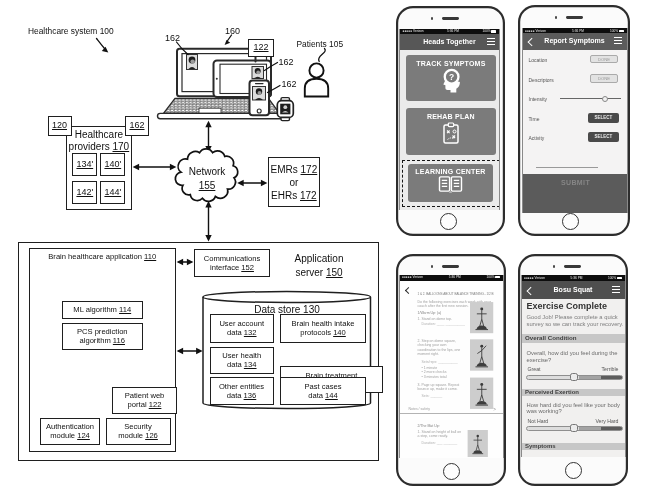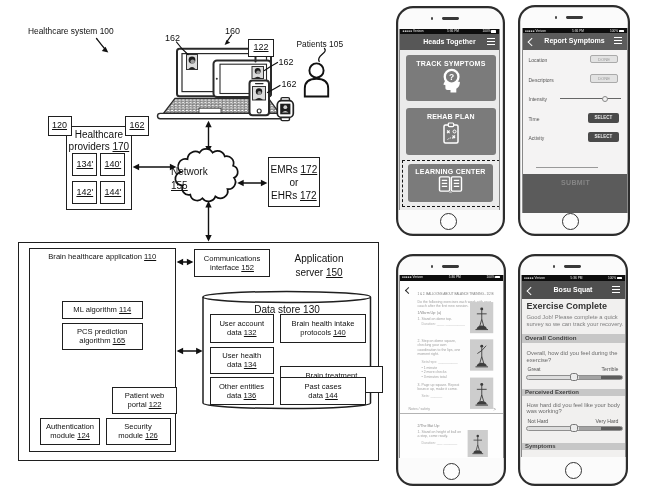--- a/index.html
+++ b/index.html
@@ -201,41 +201,41 @@
     </div>
 
 <div class="box t9" style="left:72.3px;top:181px;width:25px;height:22.7px">
       <span><u>142'</u></span>
     </div>
 
 <div class="box t9" style="left:100.3px;top:181px;width:25px;height:22.7px">
       <span><u>144'</u></span>
     </div>
 
-<div class="lbl t8" style="left:171px;top:164.5px;width:52px;text-align:left;line-height:1.4">Network<br><u>155</u></div>
+<div class="lbl t8" style="left:181px;top:164.5px;width:52px;text-align:center;line-height:1.4">Network<br><u>155</u></div>
 
 <div class="box t8" style="left:268px;top:157px;width:51.8px;height:50px;line-height:1.3">
       <span>EMRs <u>172</u><br>or<br>EHRs <u>172</u></span>
     </div>
 
 <div class="box" style="left:18px;top:241.8px;width:360.5px;height:219.5px;border-width:1.5px;background:none">
       <span></span>
     </div>
 
 <div class="box t76" style="left:28.5px;top:248.3px;width:147.5px;height:203.5px;justify-content:flex-start;padding-top:3px;background:none">
       <span>Brain healthcare application <u>110</u></span>
     </div>
 
 
 <div class="box t76" style="left:61.5px;top:300.8px;width:81.5px;height:18px">
       <span>ML algorithm <u>114</u></span>
     </div>
 
 <div class="box t76" style="left:61.5px;top:323.3px;width:81.5px;height:26.3px">
-      <span>PCS prediction<br>algorithm <u>165</u></span>
+      <span>PCS prediction<br>algorithm <u>116</u></span>
     </div>
 
 
 
 <div class="box t76" style="left:112px;top:386.8px;width:65px;height:27px">
       <span>Patient web<br>portal <u>122</u></span>
     </div>
 
 <div class="box t76" style="left:40px;top:417.8px;width:60px;height:27px">
       <span>Authentication<br>module <u>124</u></span>

